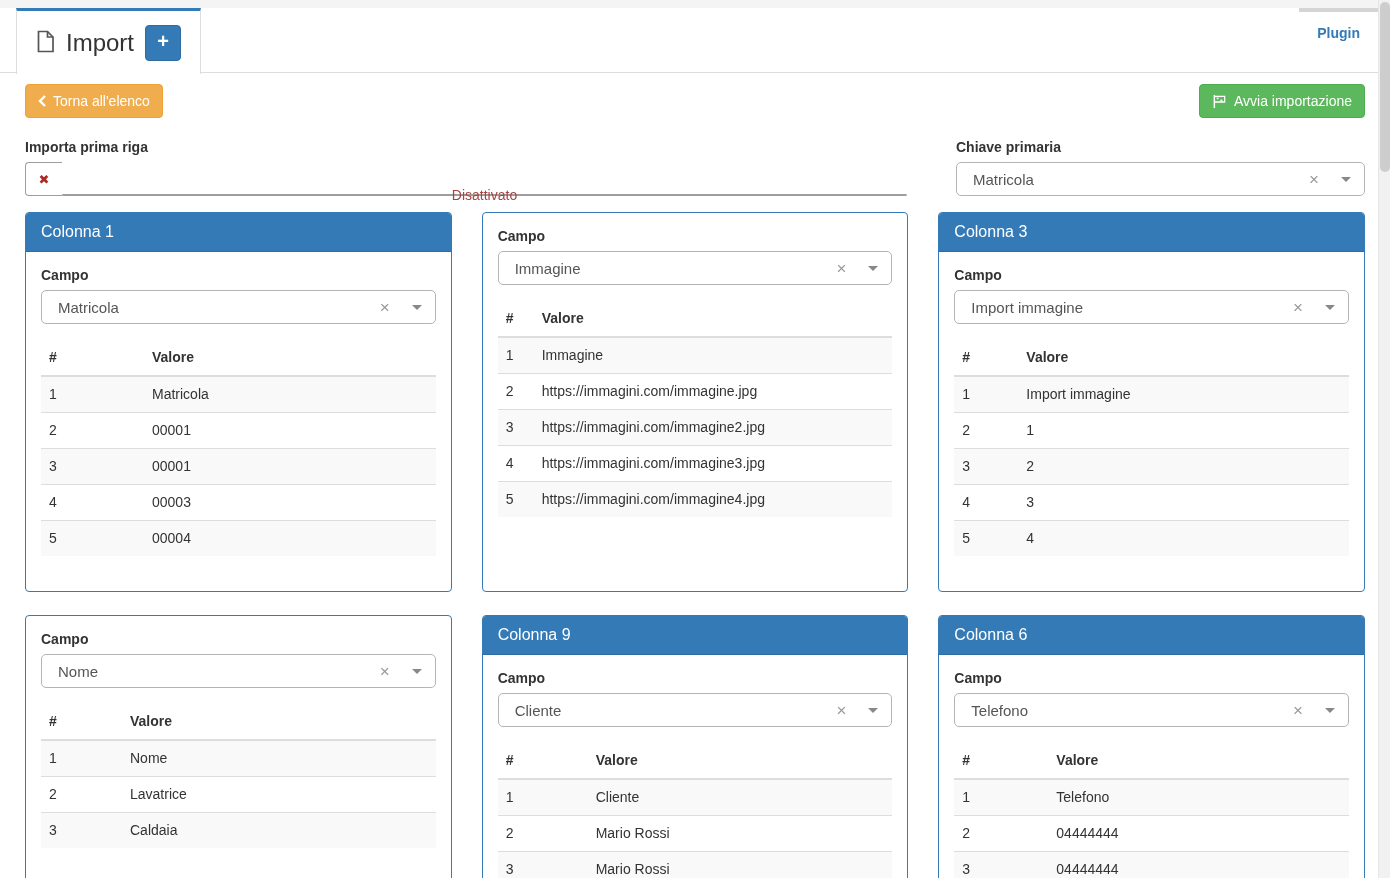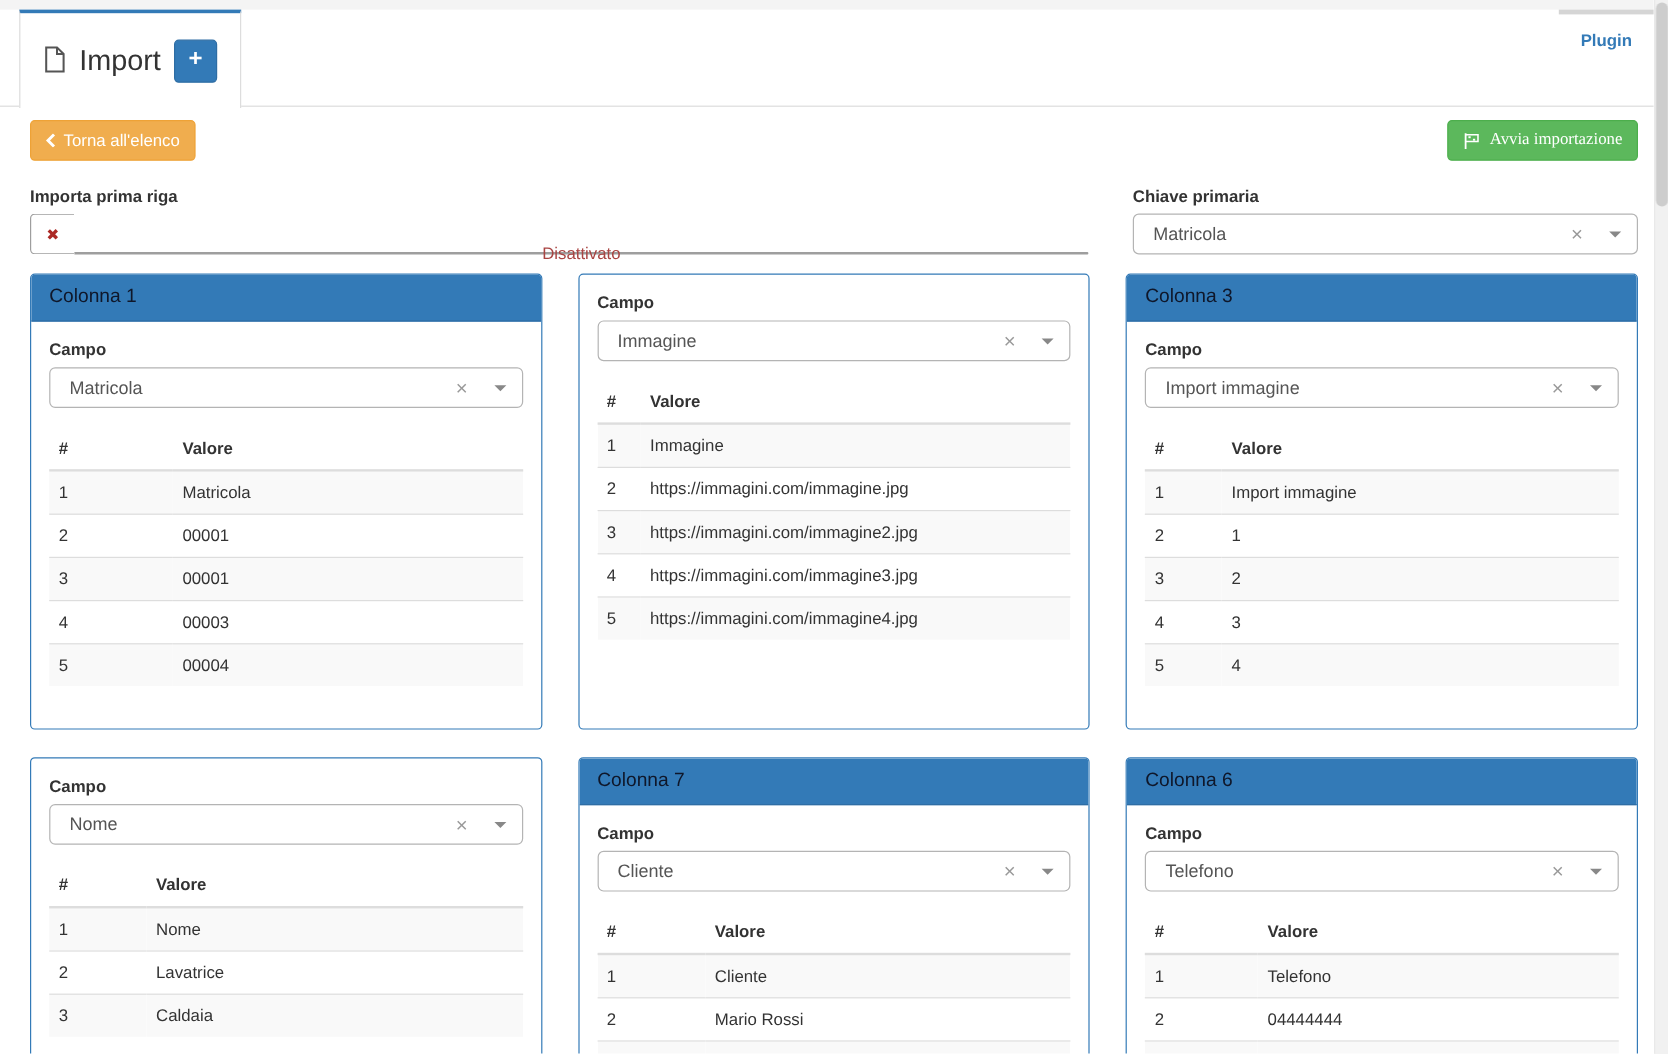--- a/index.html
+++ b/index.html
@@ -11,21 +11,21 @@
   }
   .page { width:1378px; position:relative; }
 
   
   .vscrollbar { position:fixed; top:0; right:0; width:12px; height:878px;
     background:#f1f1f1; border-left:1px solid #e6e6e6; }
   .vscrollbar .thumb { position:absolute; top:2px; left:1px; width:10px; height:170px;
     background:#cdcdcd; border-radius:5px; }
 
   
-  .tabbar { position:relative; height:89px; background:#fff; }
+  .tabbar { position:relative; height:73px; background:#fff; }
   .tabbar::before { content:""; position:absolute; top:0; left:0; right:0; height:8px; background:#f4f4f4; }
   .tabbar .rule { position:absolute; bottom:0; left:0; right:0; height:1px; background:#ddd; }
   .tab-active {
     position:absolute; left:16px; top:8px; bottom:-1px; z-index:2;
     background:#fff; border:1px solid #ddd; border-bottom:none;
     border-top:3px solid #337ab7;
     display:flex; align-items:center; gap:11px; padding:0 19px;
   }
   .tab-title { font-size:24px; color:#333; }
   .btn-add {
@@ -41,24 +41,24 @@
 
   
   .content { padding:11px 13px 0 25px; }
   .toolbar { display:flex; justify-content:space-between; align-items:flex-start; }
   .btn {
     height:34px; border-radius:4px; color:#fff; font-size:14px; line-height:20px;
     padding:6px 12px; display:inline-flex; align-items:center; gap:7px;
     cursor:pointer; border:1px solid transparent; white-space:nowrap;
   }
   .btn-warning { background:#f0ad4e; border-color:#eea236; }
-  .btn-success { background:#5cb85c; border-color:#4cae4c;font-family:Liberation Serif, serif; }
+  .btn-success { background:#5cb85c; border-color:#4cae4c; }
   .btn svg { display:block; }
 
-  .controls-row { display:flex; gap:37px; margin-top:21px; }
+  .controls-row { display:flex; gap:49px; margin-top:21px; }
   .ctrl-left  { width:882px; }
   .ctrl-right { flex:1; }
   .fieldlabel { display:block; font-weight:bold; font-size:14px; color:#333; margin:0 0 7px 0; }
 
   .igroup { display:flex; height:34px; }
   .igroup .addon {
     width:37px; background:#fff; border:1px solid #9e9e9e; border-right:none;
     border-radius:4px 0 0 4px; display:flex; align-items:center; justify-content:center;
     color:#ac2925; font-size:13px; cursor:pointer;
   }
@@ -76,21 +76,21 @@
   .sel-clear { color:#999; font-size:17px; line-height:1; margin-right:22px; }
   .sel-caret { width:0; height:0; border-left:5px solid transparent;
     border-right:5px solid transparent; border-top:5px solid #888; }
 
   
   .panels { display:grid; grid-template-columns:1fr 1fr 1fr;
     column-gap:30px; row-gap:23px; margin-top:16px; }
   .panel { border:1px solid #337ab7; border-radius:4px; background:#fff; overflow:hidden; }
   .panel-heading {
     background:#337ab7; border-bottom:1px solid #2e6da4;
-    color:#0f172a; font-size:16px; padding:10px 15px;
+    color:#ffffff; font-size:16px; padding:10px 15px;
   }
   .panel-body { padding:15px; }
 
   table.preview { width:100%; border-collapse:collapse; margin:16px 0 20px 0;
     font-size:14px; color:#333; table-layout:fixed; }
   .preview th { text-align:left; font-weight:bold; padding:8px; line-height:19px;
     border-bottom:2px solid #ddd; }
   .preview td { padding:8px; line-height:19px; border-top:1px solid #ddd;
     overflow:hidden; white-space:nowrap; text-overflow:ellipsis; }
   .preview tbody tr:nth-child(odd) { background:#f9f9f9; }
@@ -331,21 +331,21 @@
               <tr>
                   <td>3</td>
                   <td>Caldaia</td>
                 </tr>
             </tbody>
           </table>
         </div>
       </section>
 
       <section class="panel">
-        <div class="panel-heading">Colonna 7</div>
+        <div class="panel-heading">Colonna 9</div>
         <div class="panel-body">
           <label class="fieldlabel">Campo</label>
           <div class="sel2">
             <span class="sel-text">Cliente</span>
             <span class="sel-clear">×</span>
             <span class="sel-caret"></span>
           </div>
           <table class="preview">
             <colgroup>
                 <col style="width:90px">

